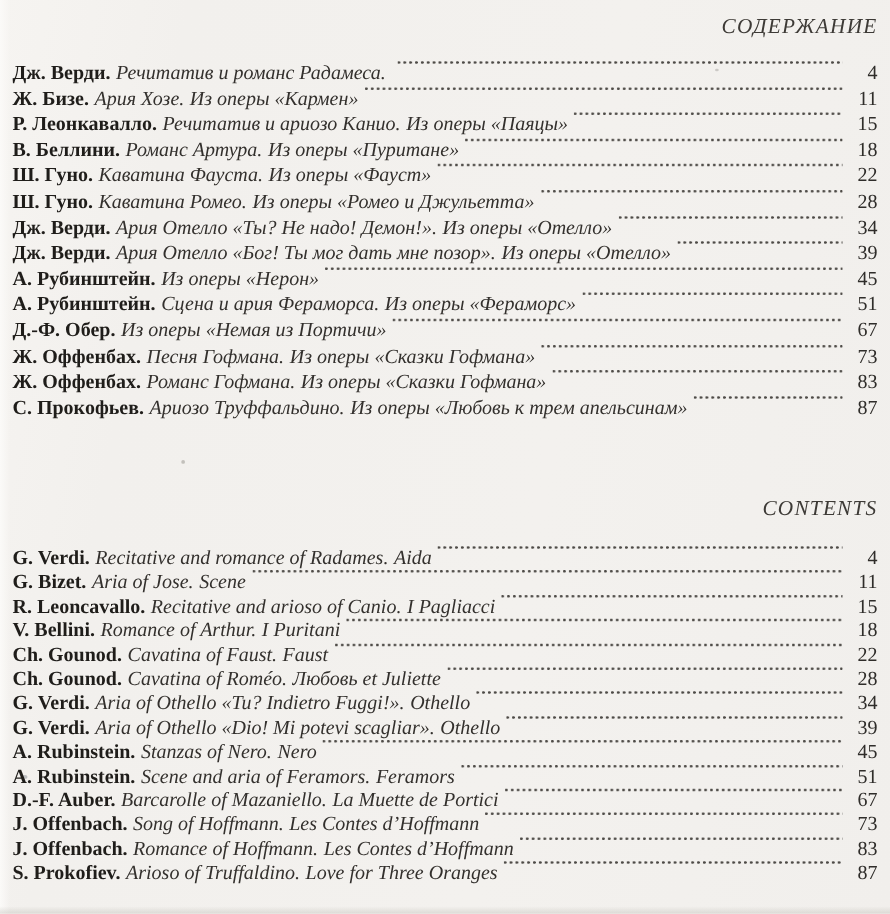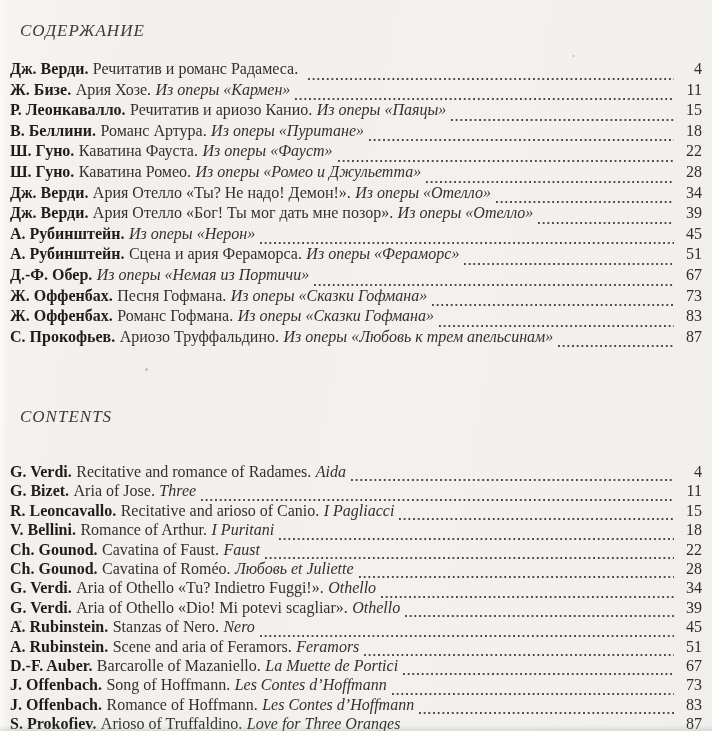--- a/index.html
+++ b/index.html
@@ -34,43 +34,43 @@
   }
   .speck.s1 { left: 145px; top: 368px; width: 3px; height: 3px; }
   .speck.s2 { left: 18px;  top: 620px; width: 4px; height: 3px; background: rgba(125,128,135,0.45); }
   .speck.s3 { left: 572px; top: 55px;  width: 3px; height: 2px; background: rgba(115,112,106,0.30); }
 
   .toc-section { position: absolute; left: 10px; right: 10px; }
   #section-0 { top: 10px; }
   #section-1 { top: 396px; }
 
   .toc-title {
-    margin: 10px;
-    text-align: left;
+    margin: 0;
+    text-align: right;
     font-size: 17px;
     line-height: 22px;
     font-style: italic;
     font-weight: normal;
     letter-spacing: 1px;
     color: #3d3a36;
   }
   .toc-list { margin-top: 17px; }
-  #section-1 .toc-list { margin-top: 34px; }
+  #section-1 .toc-list { margin-top: 19px; }
 
   .toc-row {
     display: flex;
-    align-items: flex-end;
+    align-items: flex-start;
     white-space: nowrap;
     font-size: 16px;
     line-height: 20.6px;
   }
   #section-1 .toc-row { line-height: 19.4px; }
 
   .author { font-weight: bold; color: #1f1d1a; margin-right: 0.28em; }
-  .work   { margin-right: 0.28em; }
+  .work   { margin-right: 0.28em; font-style: italic; }
   .opera  { font-style: italic; }
   .leader {
     flex: 1 1 auto;
     min-width: 12px;
     height: 2px;
     margin: 0 4px 0 5px;
     background-image: radial-gradient(circle at 1.1px 1px, #4e4b47 0.85px, rgba(78,75,71,0) 1.3px);
     background-size: 4.7px 2px;
     background-repeat: repeat-x;
     background-position: left bottom;
@@ -206,21 +206,21 @@
     <span class="author">G. Verdi.</span>
     <span class="work">Recitative and romance of Radames.</span>
     <span class="opera">Aida</span>
     <span class="leader"></span>
     <span class="pagenum">4</span>
   </div>
 
   <div class="toc-row">
     <span class="author">G. Bizet.</span>
     <span class="work">Aria of Jose.</span>
-    <span class="opera">Three</span>
+    <span class="opera">Scene</span>
     <span class="leader"></span>
     <span class="pagenum">11</span>
   </div>
 
   <div class="toc-row">
     <span class="author">R. Leoncavallo.</span>
     <span class="work">Recitative and arioso of Canio.</span>
     <span class="opera">I Pagliacci</span>
     <span class="leader"></span>
     <span class="pagenum">15</span>

